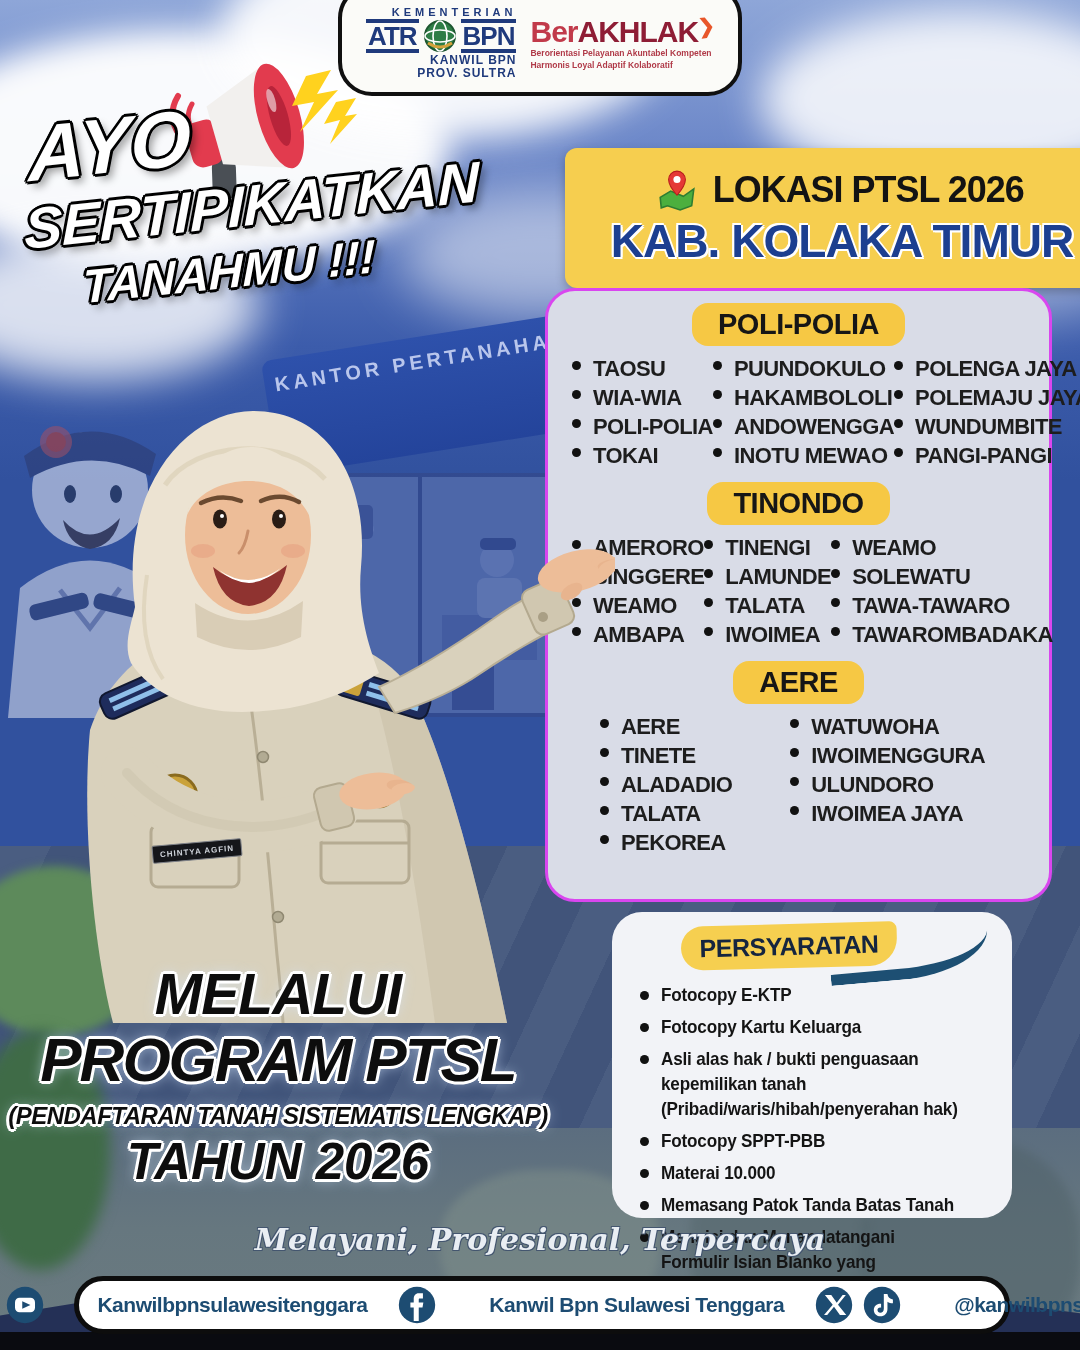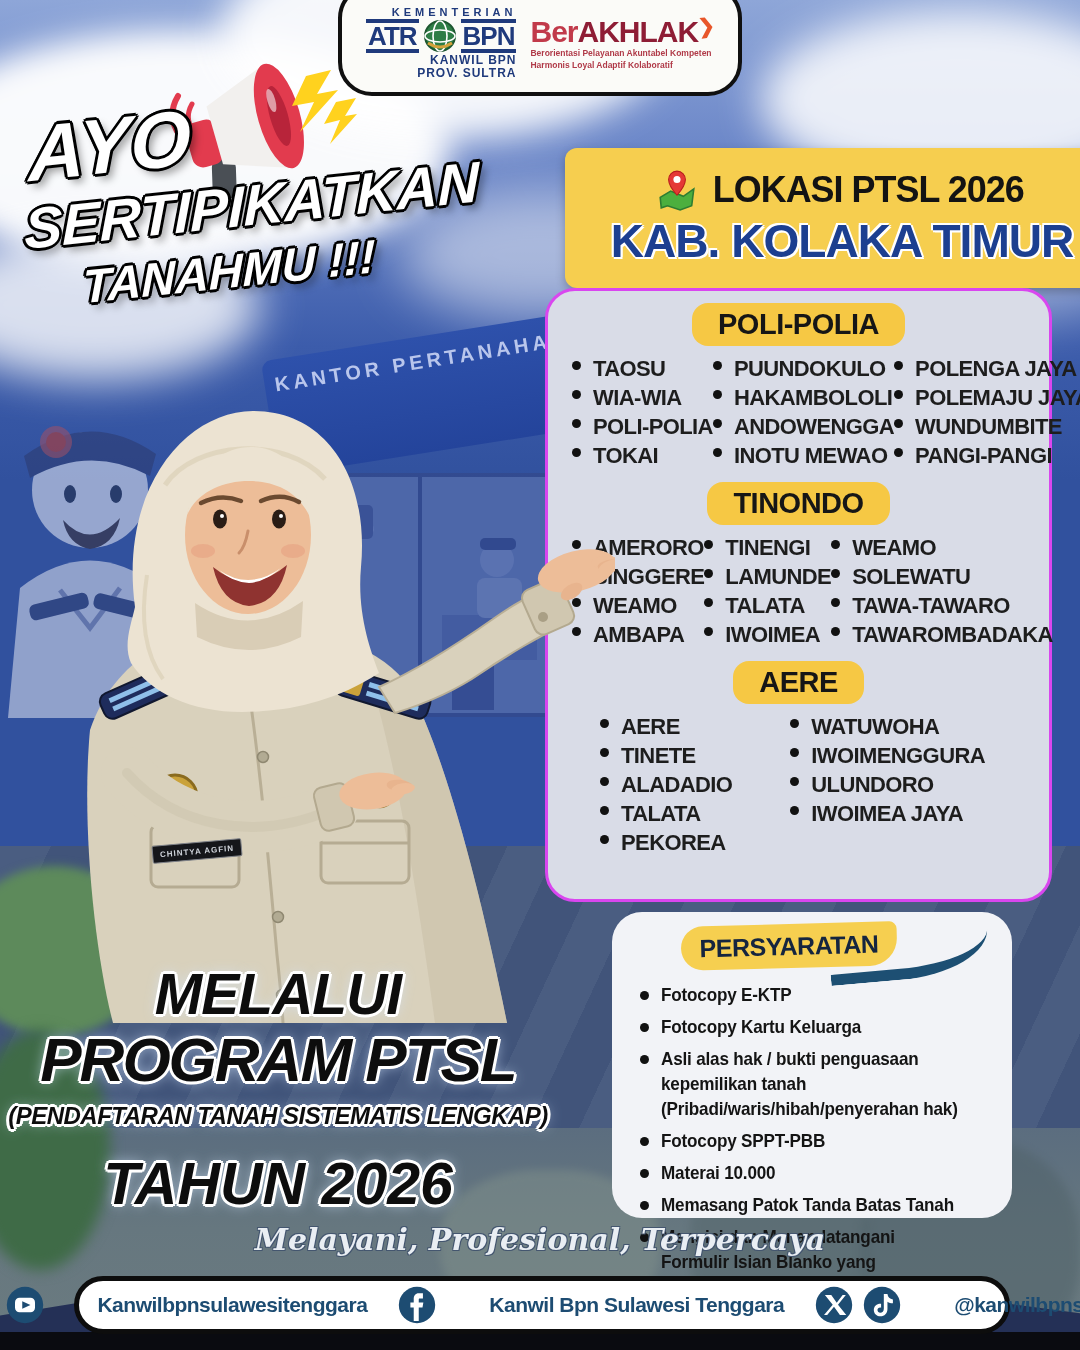--- a/index.html
+++ b/index.html
@@ -101,21 +101,21 @@
   .req .txt{font-size:19px;font-weight:800;color:#141414;line-height:25px;letter-spacing:-0.2px;
     width:382px;transform:scaleX(.9);transform-origin:left top;display:block;}
   
   .program{position:absolute;left:0;top:965px;width:556px;text-align:center;z-index:7;
     font-style:italic;font-weight:900;color:#0d0d0d;}
   .outline-white{text-shadow:3px 0 0 #fff,-3px 0 0 #fff,0 3px 0 #fff,0 -3px 0 #fff,
     2px 2px 0 #fff,-2px 2px 0 #fff,2px -2px 0 #fff,-2px -2px 0 #fff,0 0 14px rgba(210,230,255,.8);}
   .pg1{font-size:57px;line-height:1.05;letter-spacing:-1px;}
   .pg2{font-size:62px;line-height:1.05;letter-spacing:-2px;margin-top:2px;}
   .pg3{font-size:24px;margin-top:10px;letter-spacing:-0.5px;}
-  .pg4{font-size:59px;margin-top:20px;letter-spacing:0;}
+  .pg4{font-size:51px;margin-top:2px;letter-spacing:0;}
   
   .tagline{position:absolute;left:0;top:1222px;width:1080px;text-align:center;z-index:6;
     font-family:"DejaVu Serif",serif;font-style:italic;font-weight:bold;font-size:30px;color:#e9eef3;
     text-shadow:1px 1px 0 #44566f,-1px -1px 0 #44566f,1px -1px 0 #44566f,-1px 1px 0 #44566f;}
   .social{position:absolute;left:74px;top:1276px;width:936px;height:58px;background:#fff;
     border:5px solid #0d0d0d;border-radius:34px;z-index:8;display:flex;align-items:center;
     justify-content:center;gap:8px;box-sizing:border-box;padding:0 14px;}
   .handle{font-size:21px;font-weight:800;color:#1d4c72;letter-spacing:-0.5px;white-space:nowrap;margin-left:44px;}
   .sicon{flex:none;display:block;}
   .sgap{width:14px;flex:none;}

